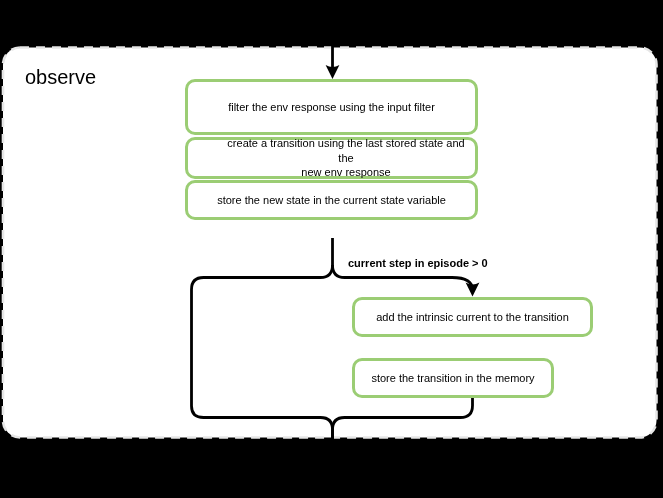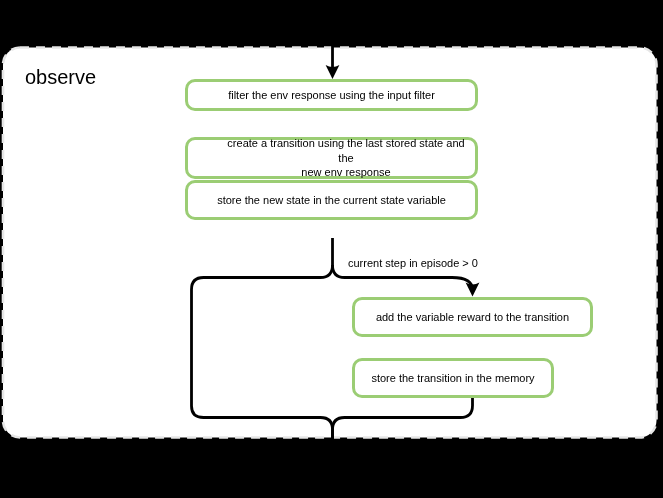--- a/index.html
+++ b/index.html
@@ -35,31 +35,31 @@
     display: flex;
     align-items: center;
     justify-content: center;
     text-align: center;
     font-size: 11px;
     line-height: 1.35;
     color: #000000;
     white-space: pre-line;
     padding: 2px 4px;
   }
-  .node-1 { left: 185px; top: 79px;  width: 293px; height: 32px; justify-content: center; }
+  .node-1 { left: 185px; top: 79px;  width: 293px; height: 56px; justify-content: center; }
   .node-2 { left: 185px; top: 137px; width: 293px; height: 42px; padding-left: 33px; }
   .node-3 { left: 185px; top: 180px; width: 293px; height: 40px; }
   .node-4 { left: 352px; top: 297px; width: 241px; height: 40px; }
   .node-5 { left: 352px; top: 358px; width: 202px; height: 40px; }
   .branch-label {
     position: absolute;
     left: 348px;
     top: 257px;
     font-size: 11px;
-    font-weight: normal;
+    font-weight: bold;
     color: #000000;
     line-height: 1.1;
     white-space: nowrap;
   }
 </style>
 </head>
 <body>
 
 <div class="page">
 
@@ -91,20 +91,20 @@
 new env response</span>
   </div>
 
   <div class="node node-3">
     <span class="node-text">store the new state in the current state variable</span>
   </div>
 
   <div class="branch-label">current step in episode &gt; 0</div>
 
   <div class="node node-4">
-    <span class="node-text">add the variable reward to the transition</span>
+    <span class="node-text">add the intrinsic current to the transition</span>
   </div>
 
   <div class="node node-5">
     <span class="node-text">store the transition in the memory</span>
   </div>
 
 </div>
 
 </body></html>

